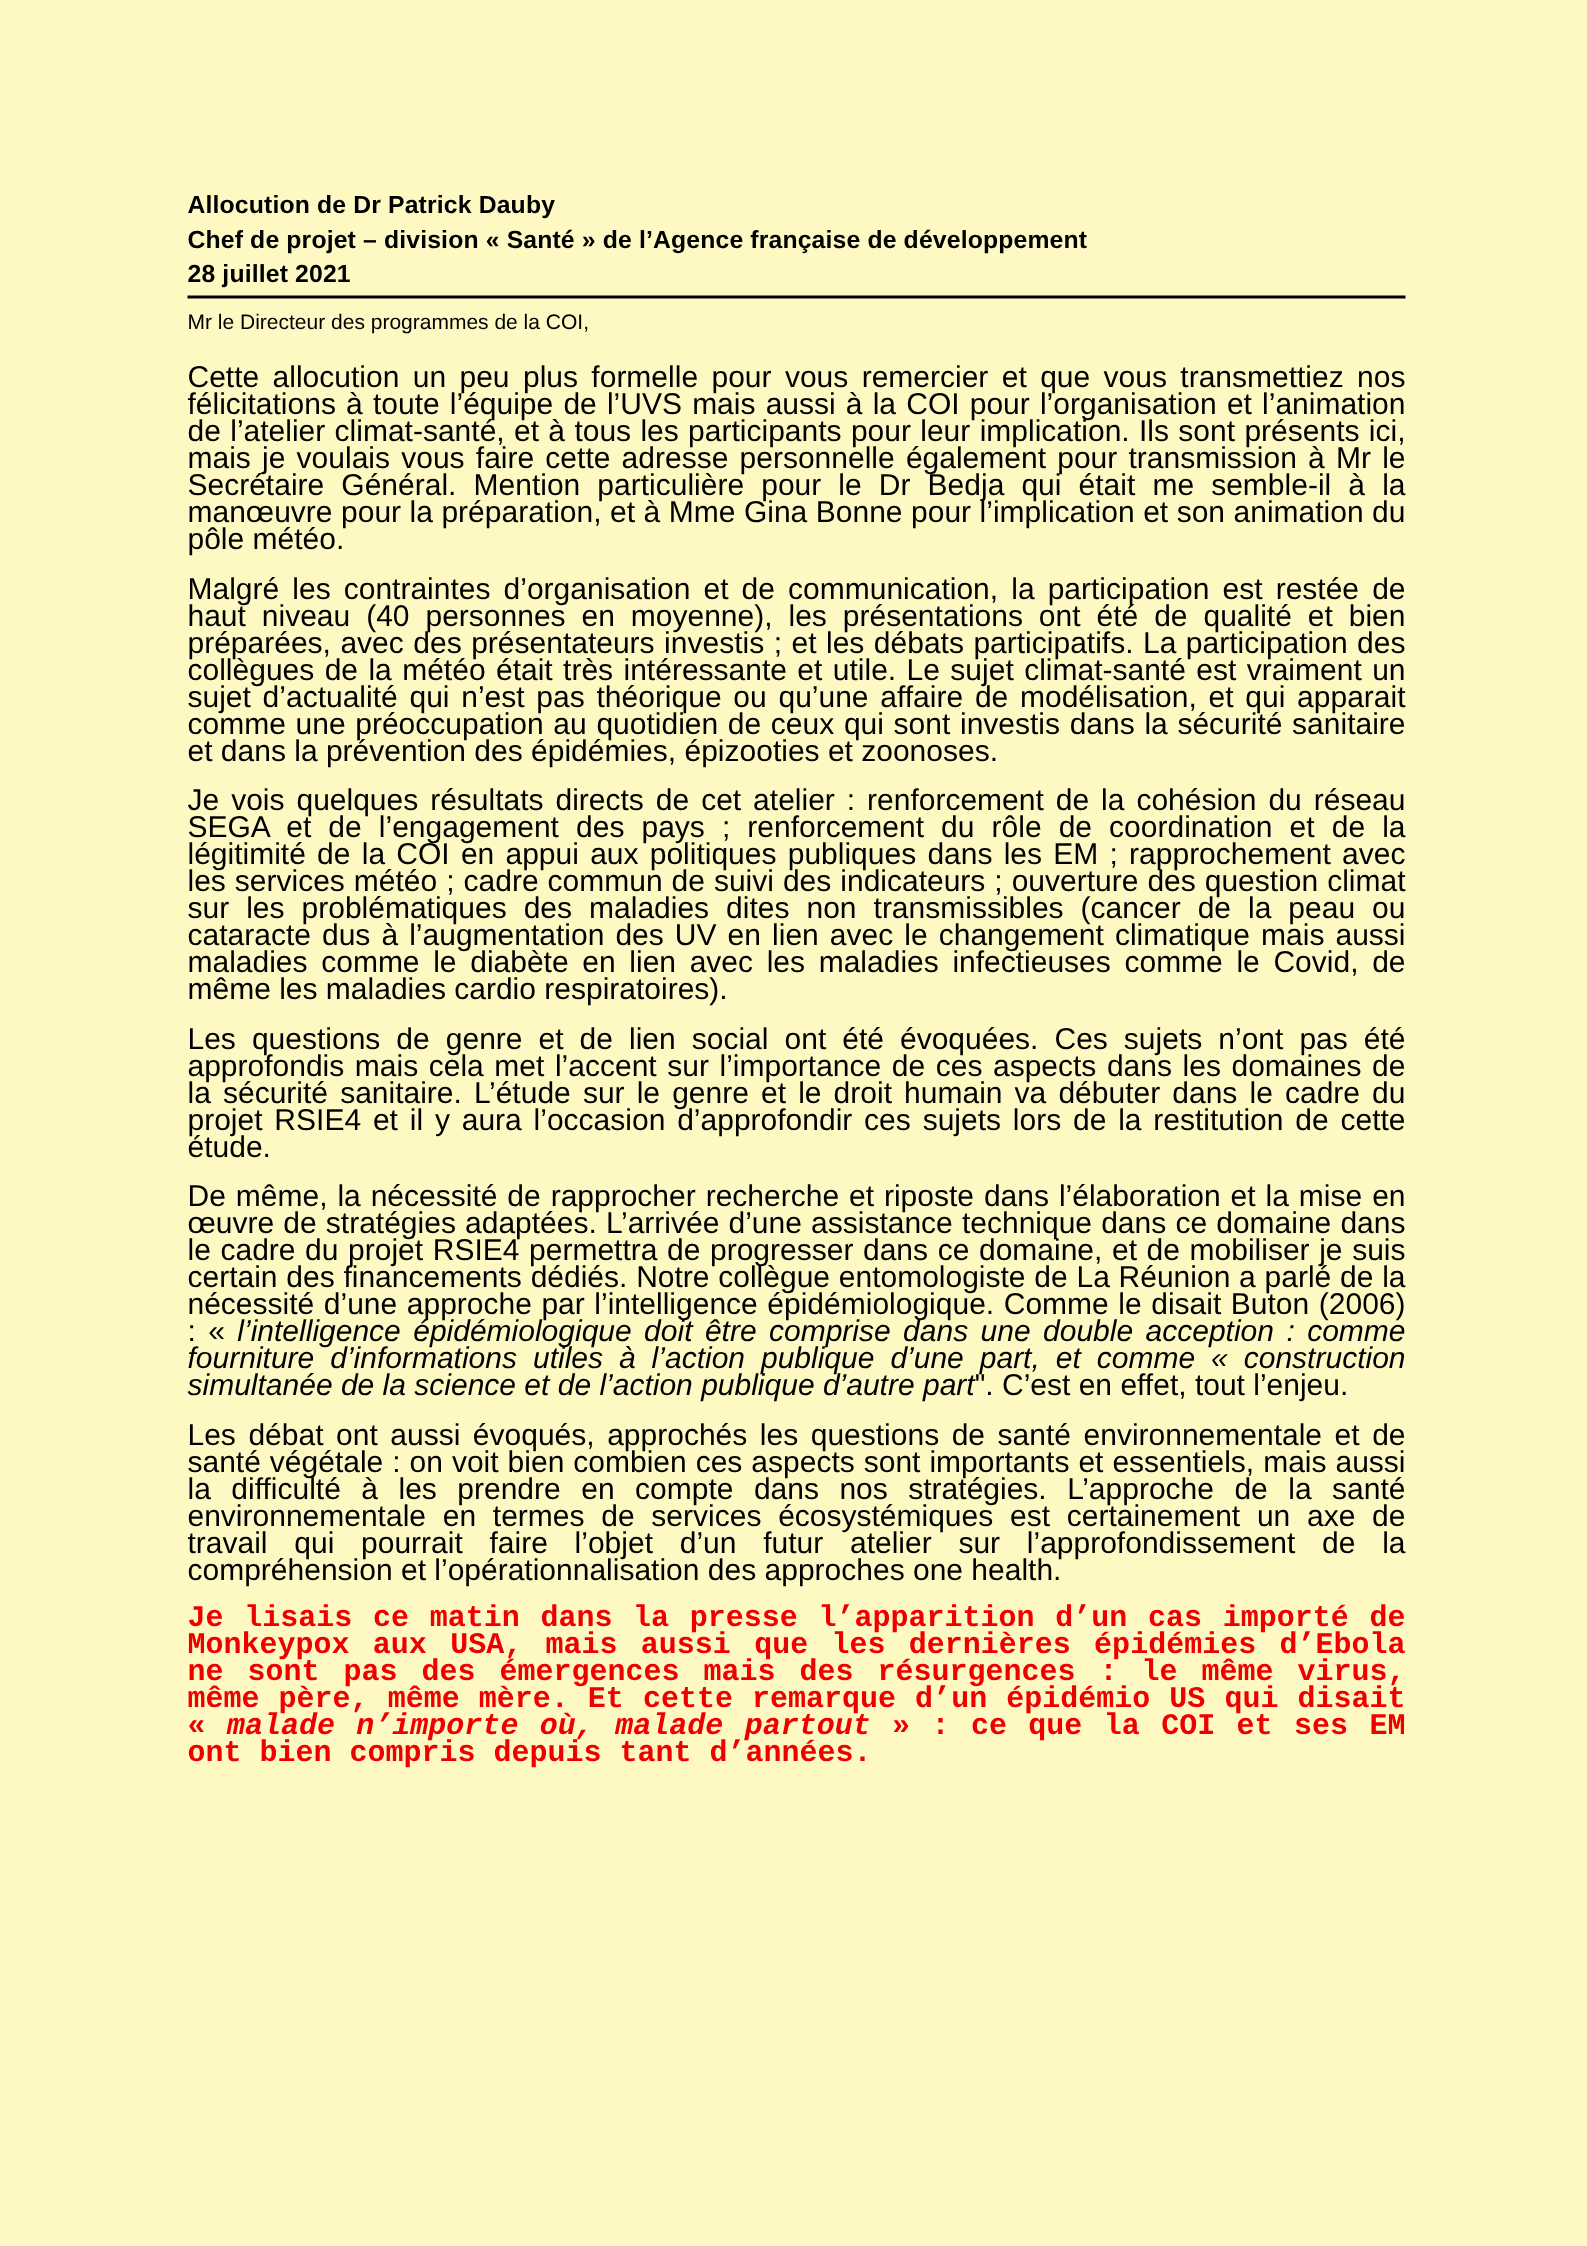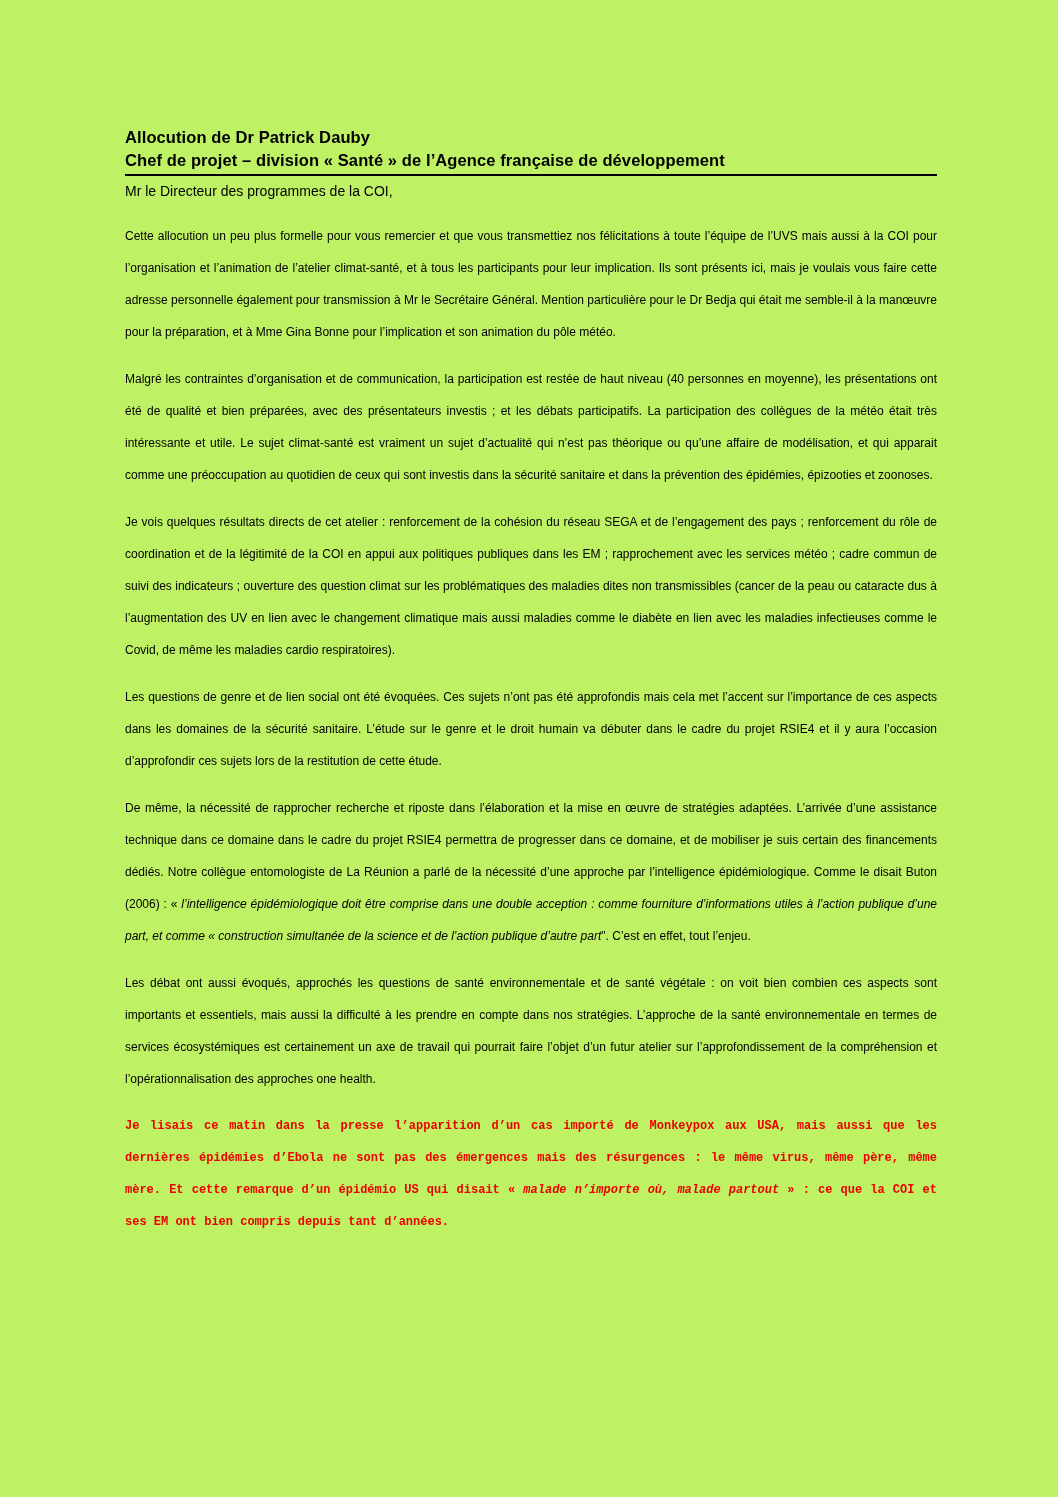--- a/index.html
+++ b/index.html
@@ -4,21 +4,21 @@
 <style>
   html, body {
     margin: 0;
     padding: 0;
     background: #ffffff;
   }
   .page {
     position: relative;
     width: 1058px;
     height: 1497px;
-    background: #bef264;
+    background: #fef9c3;
     box-sizing: border-box;
     padding: 126px 121px 0 125px;
     font-family: "Liberation Sans", sans-serif;
     color: #000000;
     overflow: hidden;
   }
   .doc-header .h-line {
     font-weight: bold;
     font-size: 16.5px;
     line-height: 23px;
@@ -30,39 +30,40 @@
     margin: 2px 0 3px 0;
     width: 100%;
   }
   .salutation {
     margin: 0 0 17px 0;
     font-size: 14px;
     line-height: 24px;
   }
   .body-p {
     margin: 0 0 15px 0;
-    font-size: 12px;
-    line-height: 32px;
+    font-size: 20px;
+    line-height: 18px;
     text-align: justify;
   }
   .red-p {
     color: var(--emphasis-red, #ee0000);
     font-weight: bold;
     font-family: Liberation Mono, monospace;
   }
   em { font-style: italic; }
 </style>
 </head>
 <body>
 
 <div class="page">
 
   <header class="doc-header">
     <div class="h-line">Allocution de Dr Patrick Dauby</div>
     <div class="h-line">Chef de projet – division « Santé » de l’Agence française de développement</div>
+    <div class="h-line">28 juillet 2021</div>
   </header>
 
   <hr class="rule">
 
   <p class="salutation">Mr le Directeur des programmes de la COI,</p>
 
   <p class="body-p">Cette allocution un peu plus formelle pour vous remercier et que vous transmettiez nos félicitations à toute l’équipe de l’UVS mais aussi à la COI pour l’organisation et l’animation de l’atelier climat-santé, et à tous les participants pour leur implication. Ils sont présents ici, mais je voulais vous faire cette adresse personnelle également pour transmission à Mr le Secrétaire Général. Mention particulière pour le Dr Bedja qui était me semble-il à la manœuvre pour la préparation, et à Mme Gina Bonne pour l’implication et son animation du pôle météo.</p>
 
   <p class="body-p">Malgré les contraintes d’organisation et de communication, la participation est restée de haut niveau (40 personnes en moyenne), les présentations ont été de qualité et bien préparées, avec des présentateurs investis ; et les débats participatifs. La participation des collègues de la météo était très intéressante et utile. Le sujet climat-santé est vraiment un sujet d’actualité qui n’est pas théorique ou qu’une affaire de modélisation, et qui apparait comme une préoccupation au quotidien de ceux qui sont investis dans la sécurité sanitaire et dans la prévention des épidémies, épizooties et zoonoses.</p>
 

